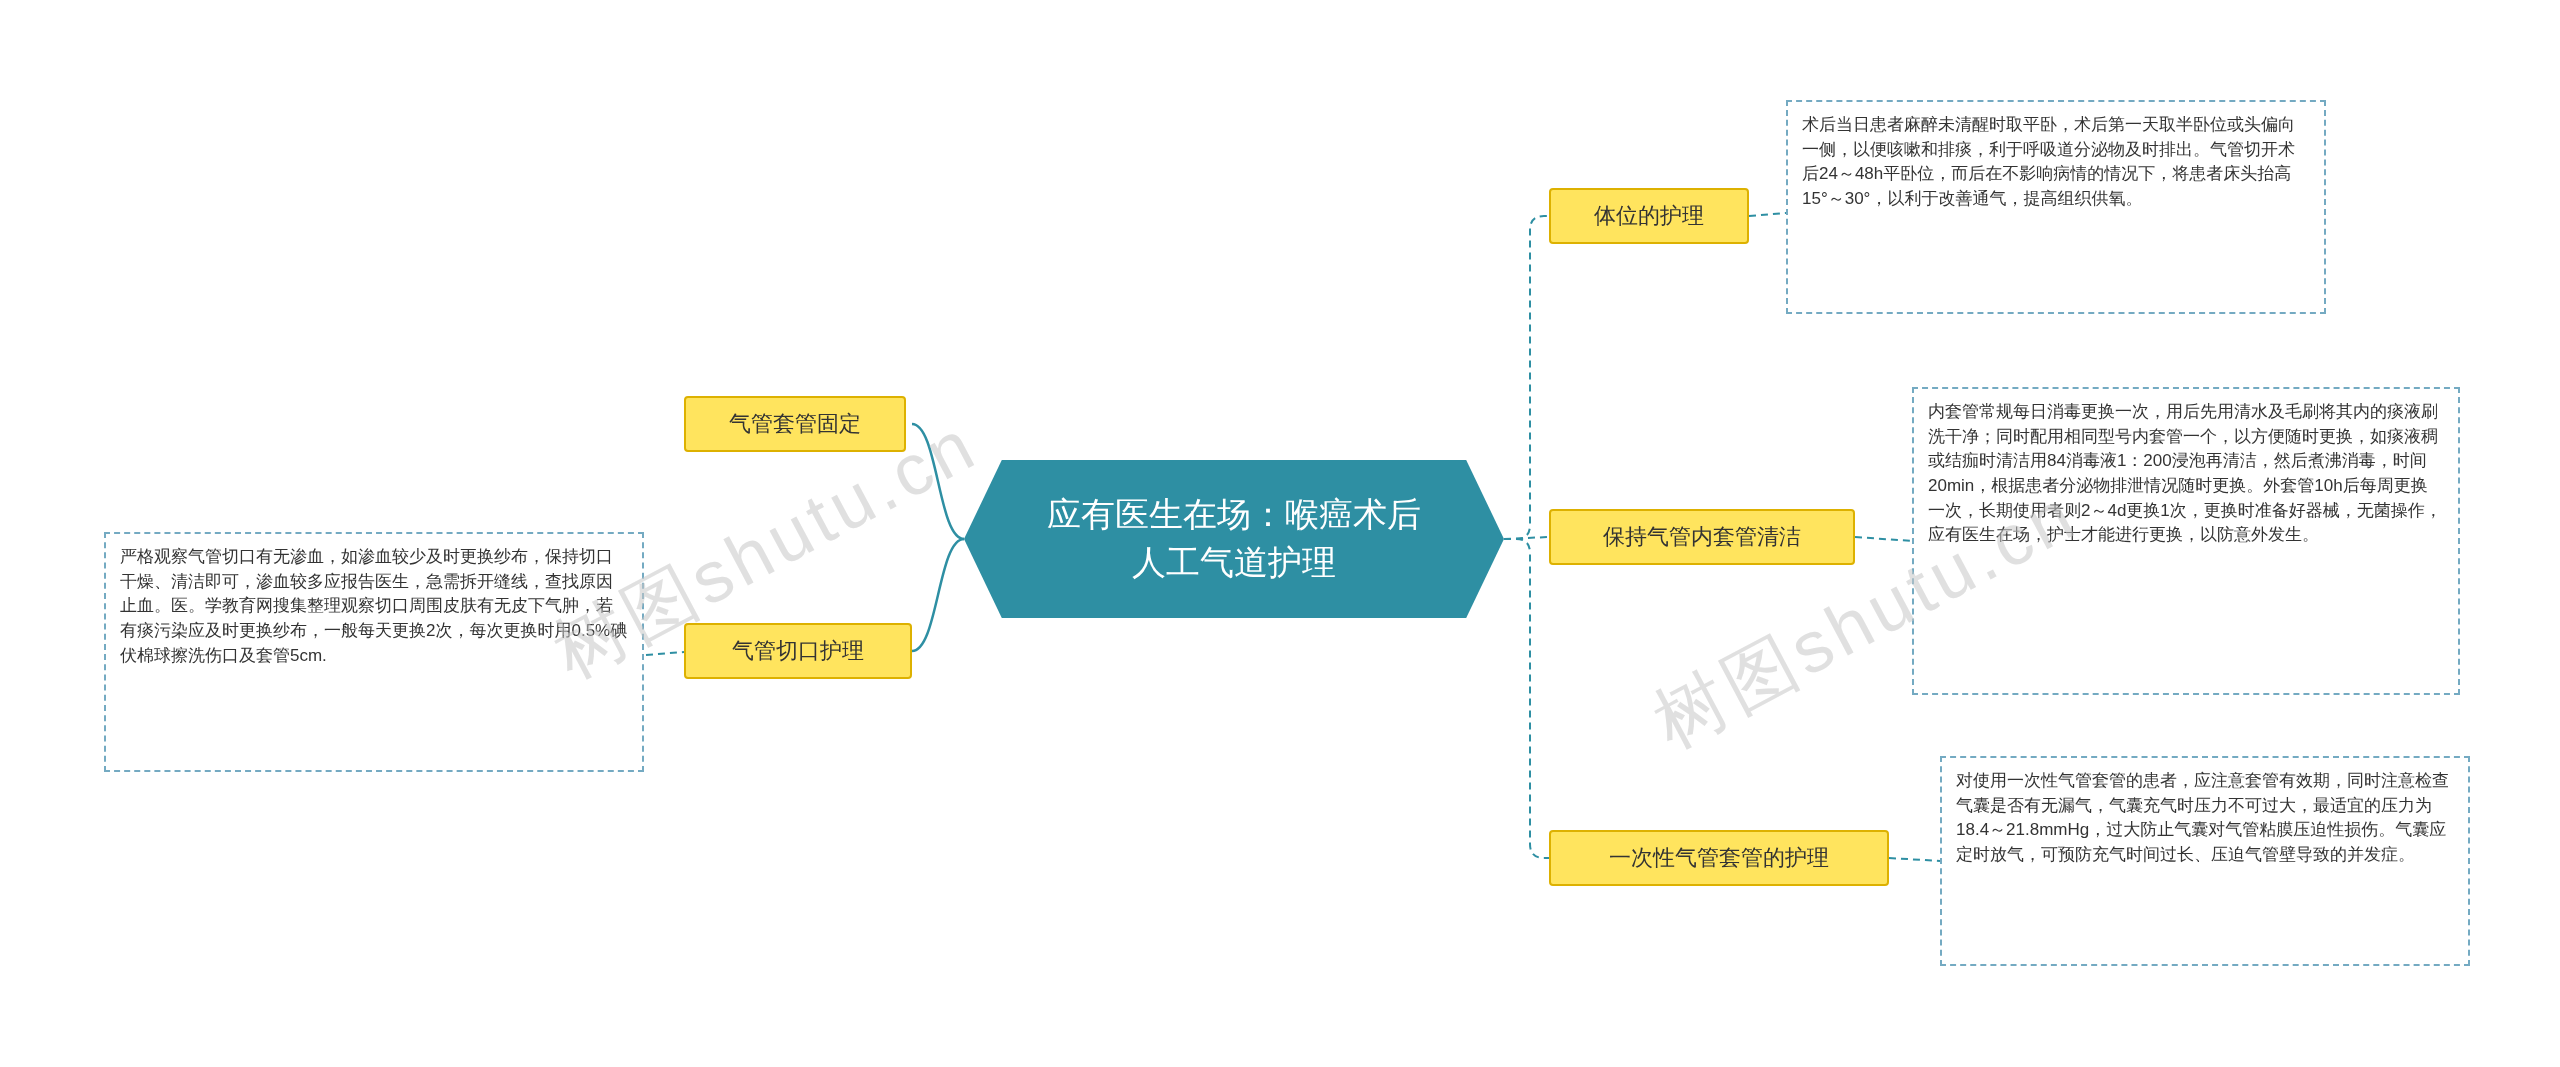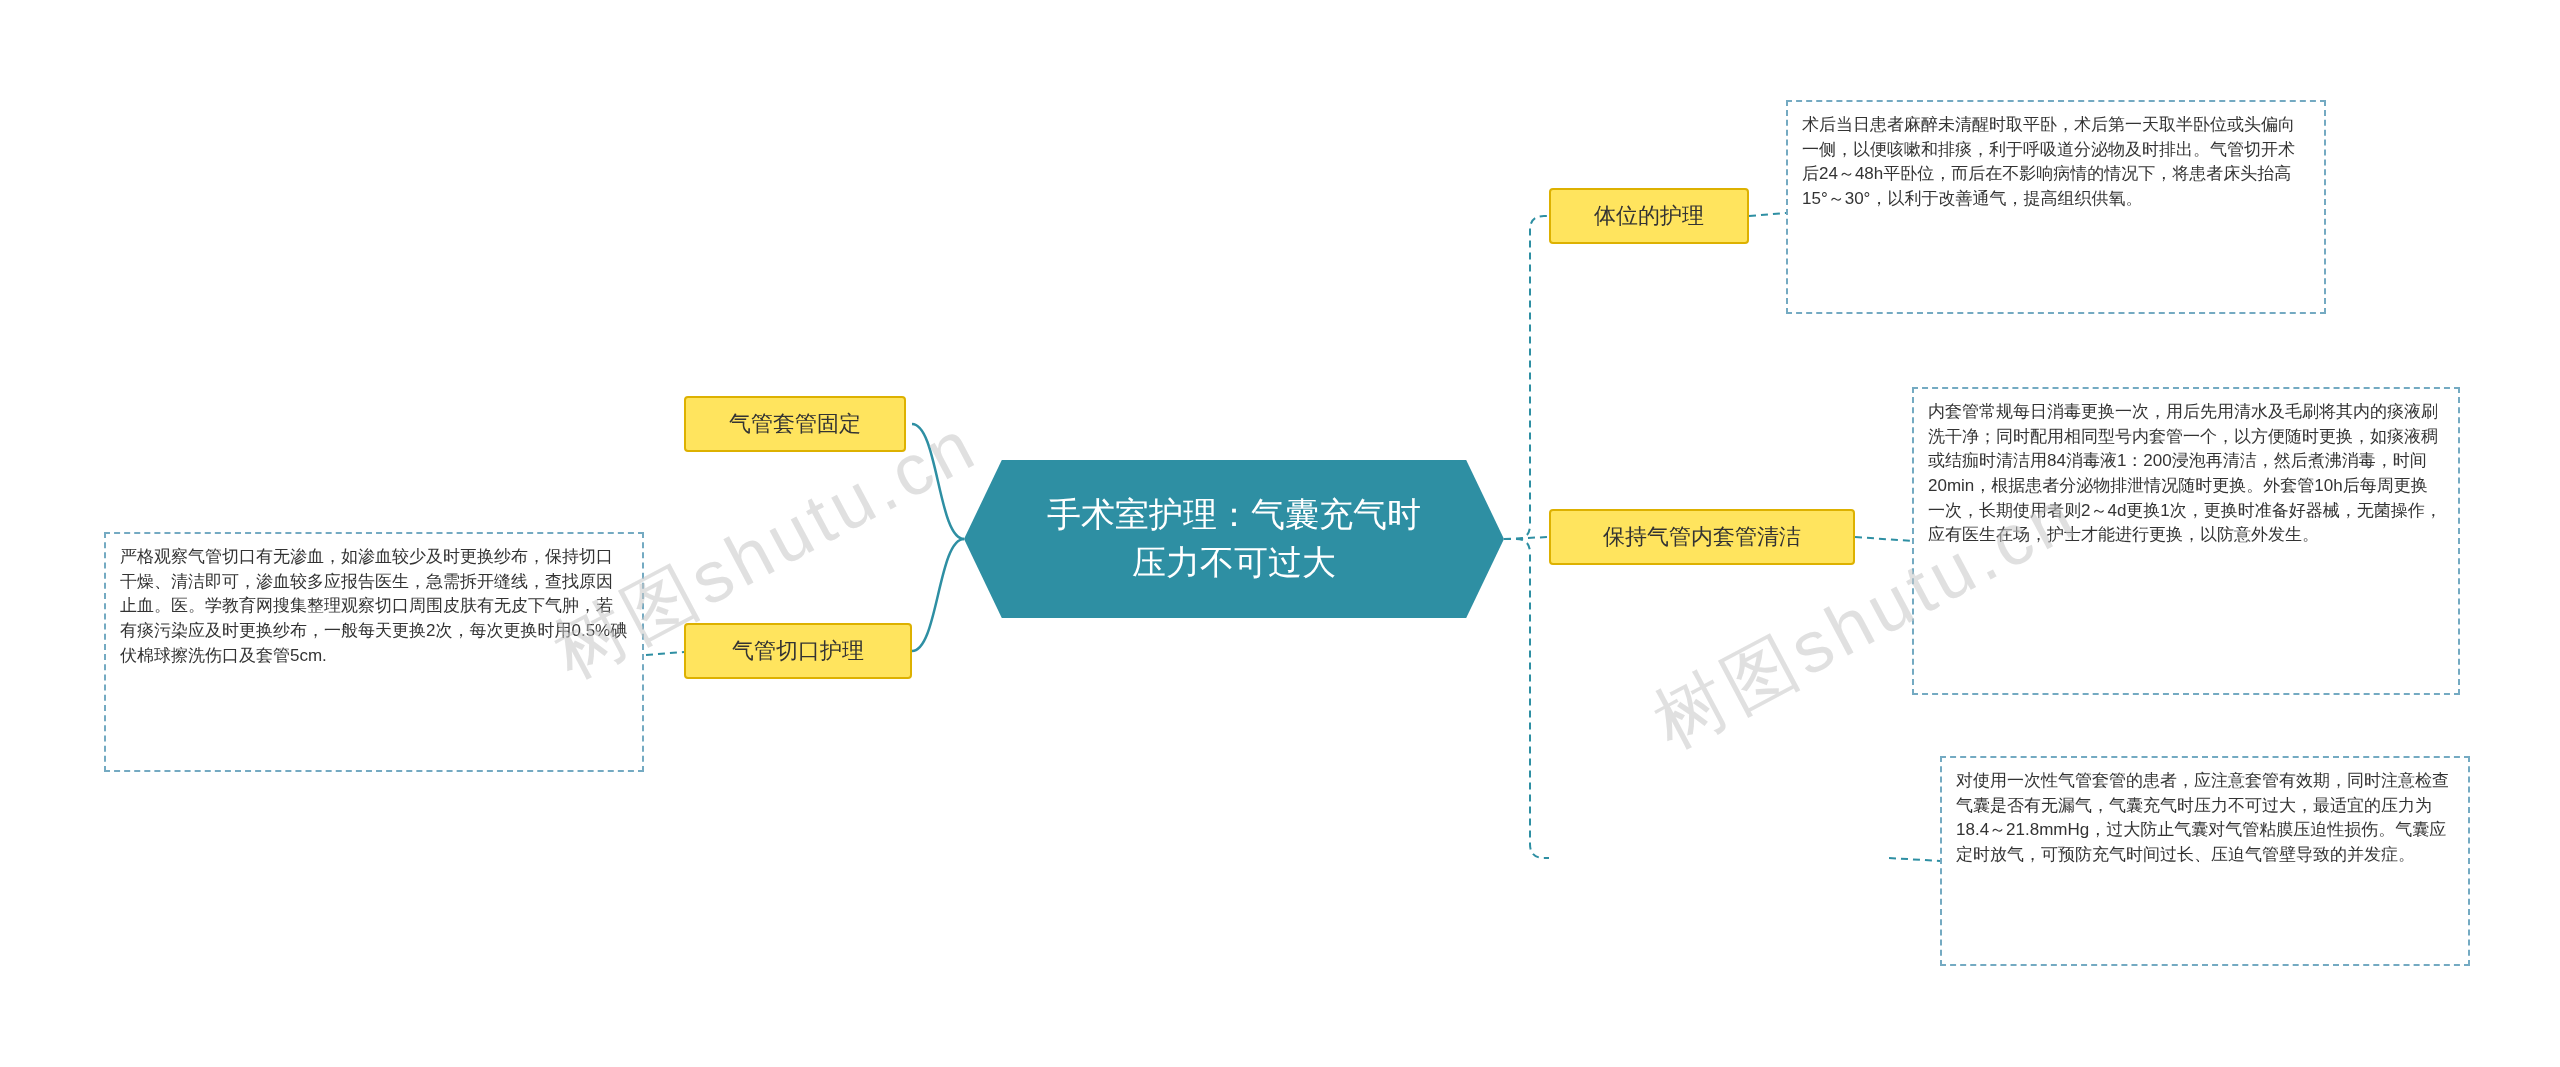--- a/index.html
+++ b/index.html
@@ -93,27 +93,28 @@
   <div class="watermark wm1">树图shutu.cn</div>
   <div class="watermark wm2">树图shutu.cn</div>
 
   <div class="detail-box left-detail">严格观察气管切口有无渗血，如渗血较少及时更换纱布，保持切口干燥、清洁即可，渗血较多应报告医生，急需拆开缝线，查找原因止血。医。学教育网搜集整理观察切口周围皮肤有无皮下气肿，若有痰污染应及时更换纱布，一般每天更换2次，每次更换时用0.5%碘伏棉球擦洗伤口及套管5cm.</div>
 
   <div class="ynode n-left-1">气管套管固定</div>
 
   <div class="ynode n-left-2">气管切口护理</div>
 
   <div class="central">
-    <span>手术室护理：气囊充气时压力不可过大</span>
+    <span>应有医生在场：喉癌术后人工气道护理</span>
   </div>
 
   <div class="ynode n-right-1">体位的护理</div>
 
   <div class="ynode n-right-2">保持气管内套管清洁</div>
 
+  <div class="ynode n-right-3">一次性气管套管的护理</div>
 
   <div class="detail-box rd1">术后当日患者麻醉未清醒时取平卧，术后第一天取半卧位或头偏向一侧，以便咳嗽和排痰，利于呼吸道分泌物及时排出。气管切开术后24～48h平卧位，而后在不影响病情的情况下，将患者床头抬高15°～30°，以利于改善通气，提高组织供氧。</div>
 
   <div class="detail-box rd2">内套管常规每日消毒更换一次，用后先用清水及毛刷将其内的痰液刷洗干净；同时配用相同型号内套管一个，以方便随时更换，如痰液稠或结痂时清洁用84消毒液1：200浸泡再清洁，然后煮沸消毒，时间20min，根据患者分泌物排泄情况随时更换。外套管10h后每周更换一次，长期使用者则2～4d更换1次，更换时准备好器械，无菌操作，应有医生在场，护士才能进行更换，以防意外发生。</div>
 
   <div class="detail-box rd3">对使用一次性气管套管的患者，应注意套管有效期，同时注意检查气囊是否有无漏气，气囊充气时压力不可过大，最适宜的压力为18.4～21.8mmHg，过大防止气囊对气管粘膜压迫性损伤。气囊应定时放气，可预防充气时间过长、压迫气管壁导致的并发症。</div>
 
 </div>
 
 </body></html>

